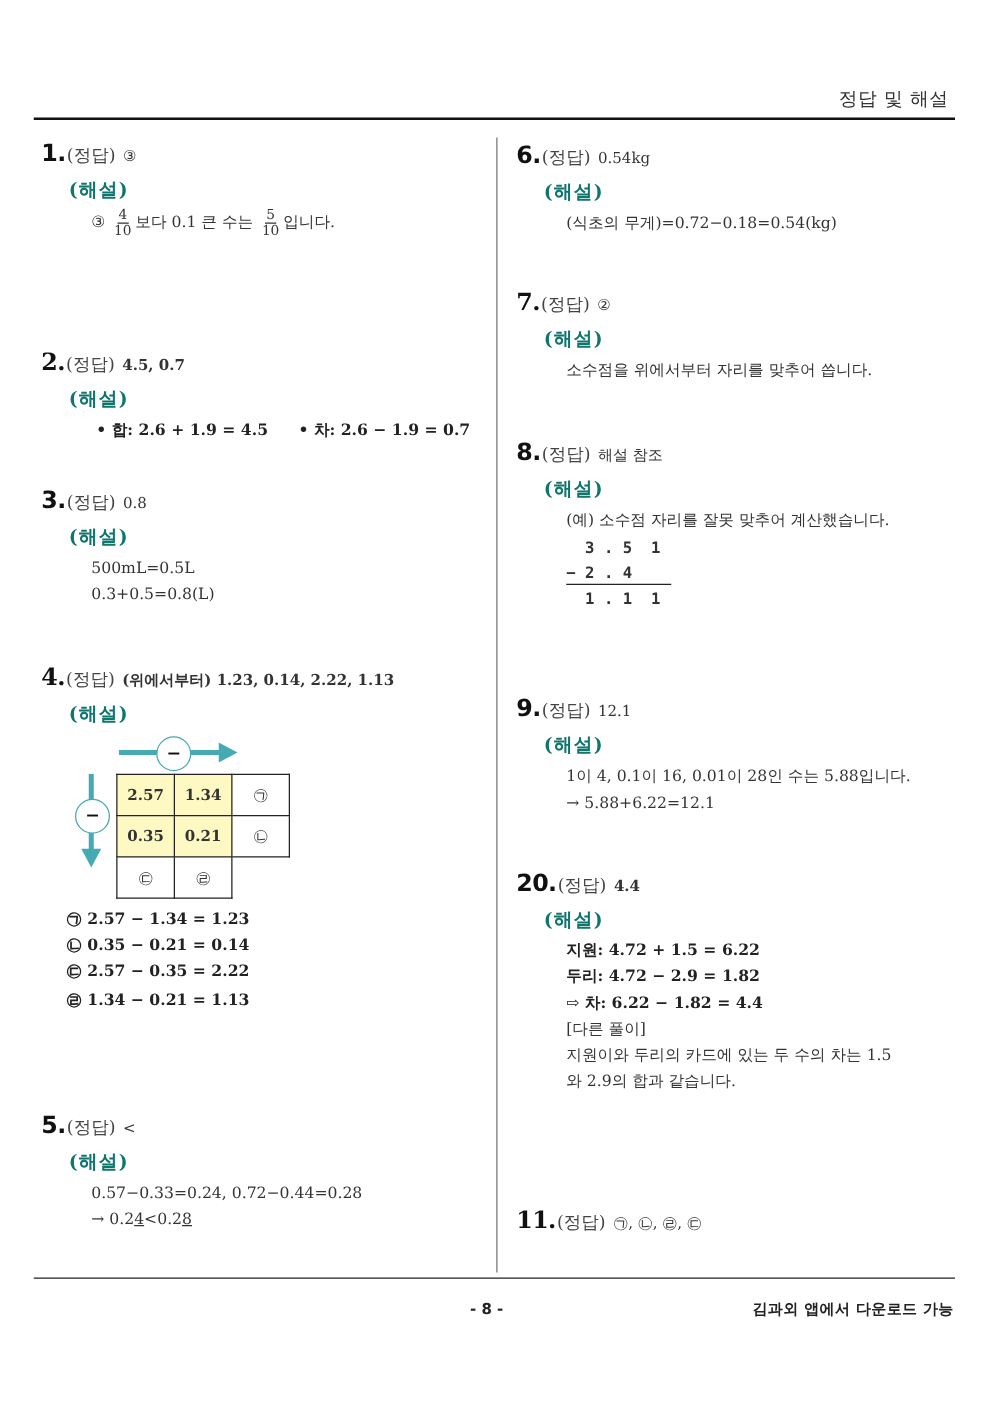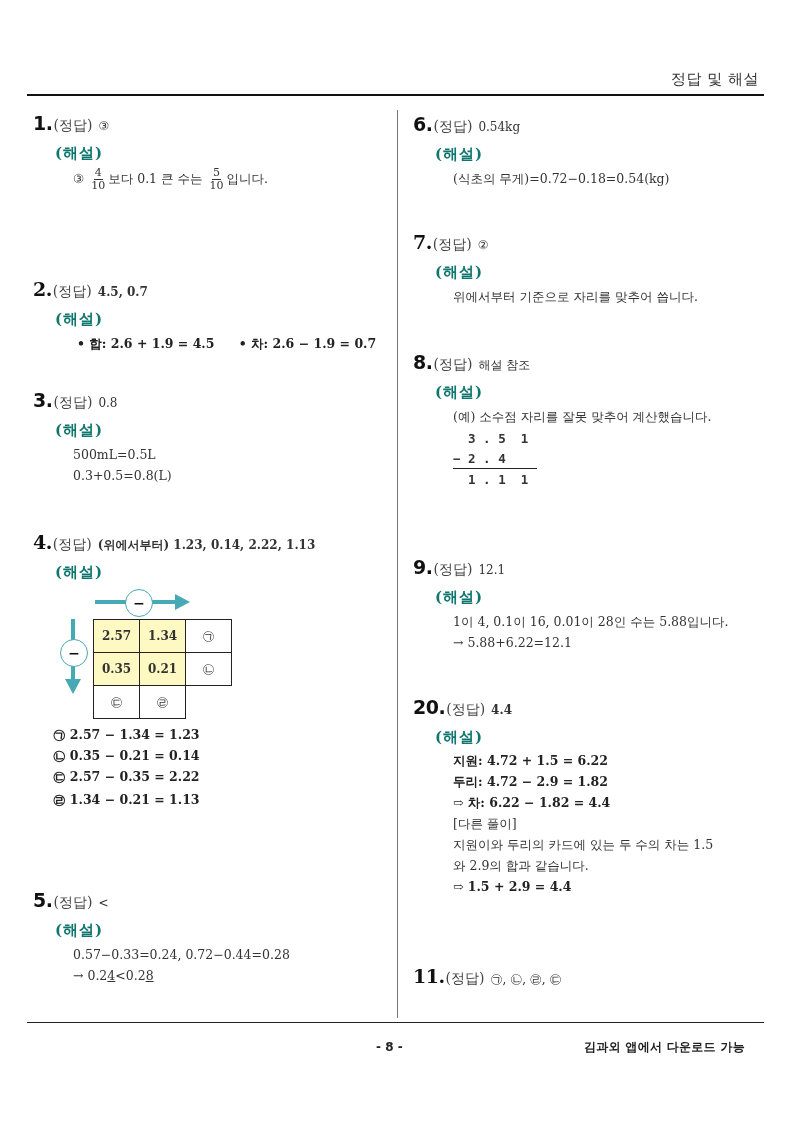--- a/index.html
+++ b/index.html
@@ -4,21 +4,21 @@
   <style>
     html, body { margin: 0; padding: 0; background: #ffffff; }
     body { width: 793px; height: 1121px; position: relative; overflow: hidden;
            font-family: "DejaVu Serif", serif; color: #222; }
     .abs { position: absolute; }
     .header-title { top: 70px; right: 34px; font-family: "DejaVu Sans", sans-serif; font-size: 15px; color: #333; letter-spacing: 0.5px; }
     .rule-top { top: 94px; left: 27px; width: 737px; height: 2px; background: #111; }
     .col-divider { top: 110px; left: 397px; width: 1px; height: 908px; background: #777; }
     .rule-bottom { top: 1022px; left: 27px; width: 737px; height: 1px; background: #222; }
     .page-num { top: 1040px; left: 376px; font-family: "DejaVu Sans", sans-serif; font-weight: bold; font-size: 12px; }
-    .footer-note { top: 1039px; right: 48px; font-family: "DejaVu Sans", sans-serif; font-size: 12px; color: #222; font-weight: bold; letter-spacing: 0.3px; }
+    .footer-note { top: 1039px; right: 30px; font-family: "DejaVu Sans", sans-serif; font-size: 12px; color: #222; font-weight: bold; letter-spacing: 0.3px; }
 
     .q { position: absolute; }
     .q-head { display: flex; align-items: baseline; white-space: nowrap; }
     .q-num { font-family: "DejaVu Sans", sans-serif; font-weight: bold; font-size: 19px; color: #111; letter-spacing: -0.5px; }
     .q-num.serif { font-family: "DejaVu Serif", serif; }
     .ans-label { font-size: 14px; color: #444; margin-left: 1px; }
     .ans-val { font-size: 12px; color: #333; margin-left: 6px; }
     .exp-label { font-size: 15px; color: #0f766e; margin-left: 22px; margin-top: 9px; font-weight: bold; letter-spacing: 1px; }
     .line { font-size: 12.5px; color: #333; margin-left: 40px; margin-top: 7px; white-space: nowrap; line-height: 16px; }
     .line.b { font-weight: bold; color: #222; }
@@ -161,21 +161,21 @@
   <div class="line">(식초의 무게)=0.72−0.18=0.54(kg)</div>
 </div>
 
 <div class="q" style="top:231px; left:413px;">
   <div class="q-head">
     <span class="q-num serif">7.</span>
     <span class="ans-label">(정답)</span>
     <span class="ans-val">②</span>
   </div>
   <div class="exp-label">(해설)</div>
-  <div class="line">위에서부터 기준으로 자리를 맞추어 씁니다.</div>
+  <div class="line">소수점을 위에서부터 자리를 맞추어 씁니다.</div>
 </div>
 
 <div class="q" style="top:351px; left:413px;">
   <div class="q-head">
     <span class="q-num">8.</span>
     <span class="ans-label">(정답)</span>
     <span class="ans-val">해설 참조</span>
   </div>
   <div class="exp-label">(해설)</div>
   <div class="line">(예) 소수점 자리를 잘못 맞추어 계산했습니다.</div>
@@ -203,21 +203,20 @@
     <span class="ans-label">(정답)</span>
     <span class="ans-val" style="font-weight:bold;">4.4</span>
   </div>
   <div class="exp-label">(해설)</div>
   <div class="line b" style="margin-top:6px;">지원:  4.72 + 1.5 = 6.22</div>
   <div class="line b" style="margin-top:5px;">두리:  4.72 − 2.9 = 1.82</div>
   <div class="line b" style="margin-top:5px;">⇨ 차:  6.22 − 1.82 = 4.4</div>
   <div class="line" style="margin-top:5px;">[다른 풀이]</div>
   <div class="line" style="margin-top:5px;">지원이와 두리의 카드에 있는 두 수의 차는 1.5</div>
   <div class="line" style="margin-top:5px;">와 2.9의 합과 같습니다.</div>
-  <div class="line b" style="margin-top:5px;">⇨ 1.5 + 2.9 = 4.4</div>
 </div>
 
 <div class="q" style="top:965px; left:413px;">
   <div class="q-head">
     <span class="q-num serif">11.</span>
     <span class="ans-label">(정답)</span>
     <span class="ans-val">㉠,  ㉡,  ㉣,  ㉢</span>
   </div>
 </div>
 

